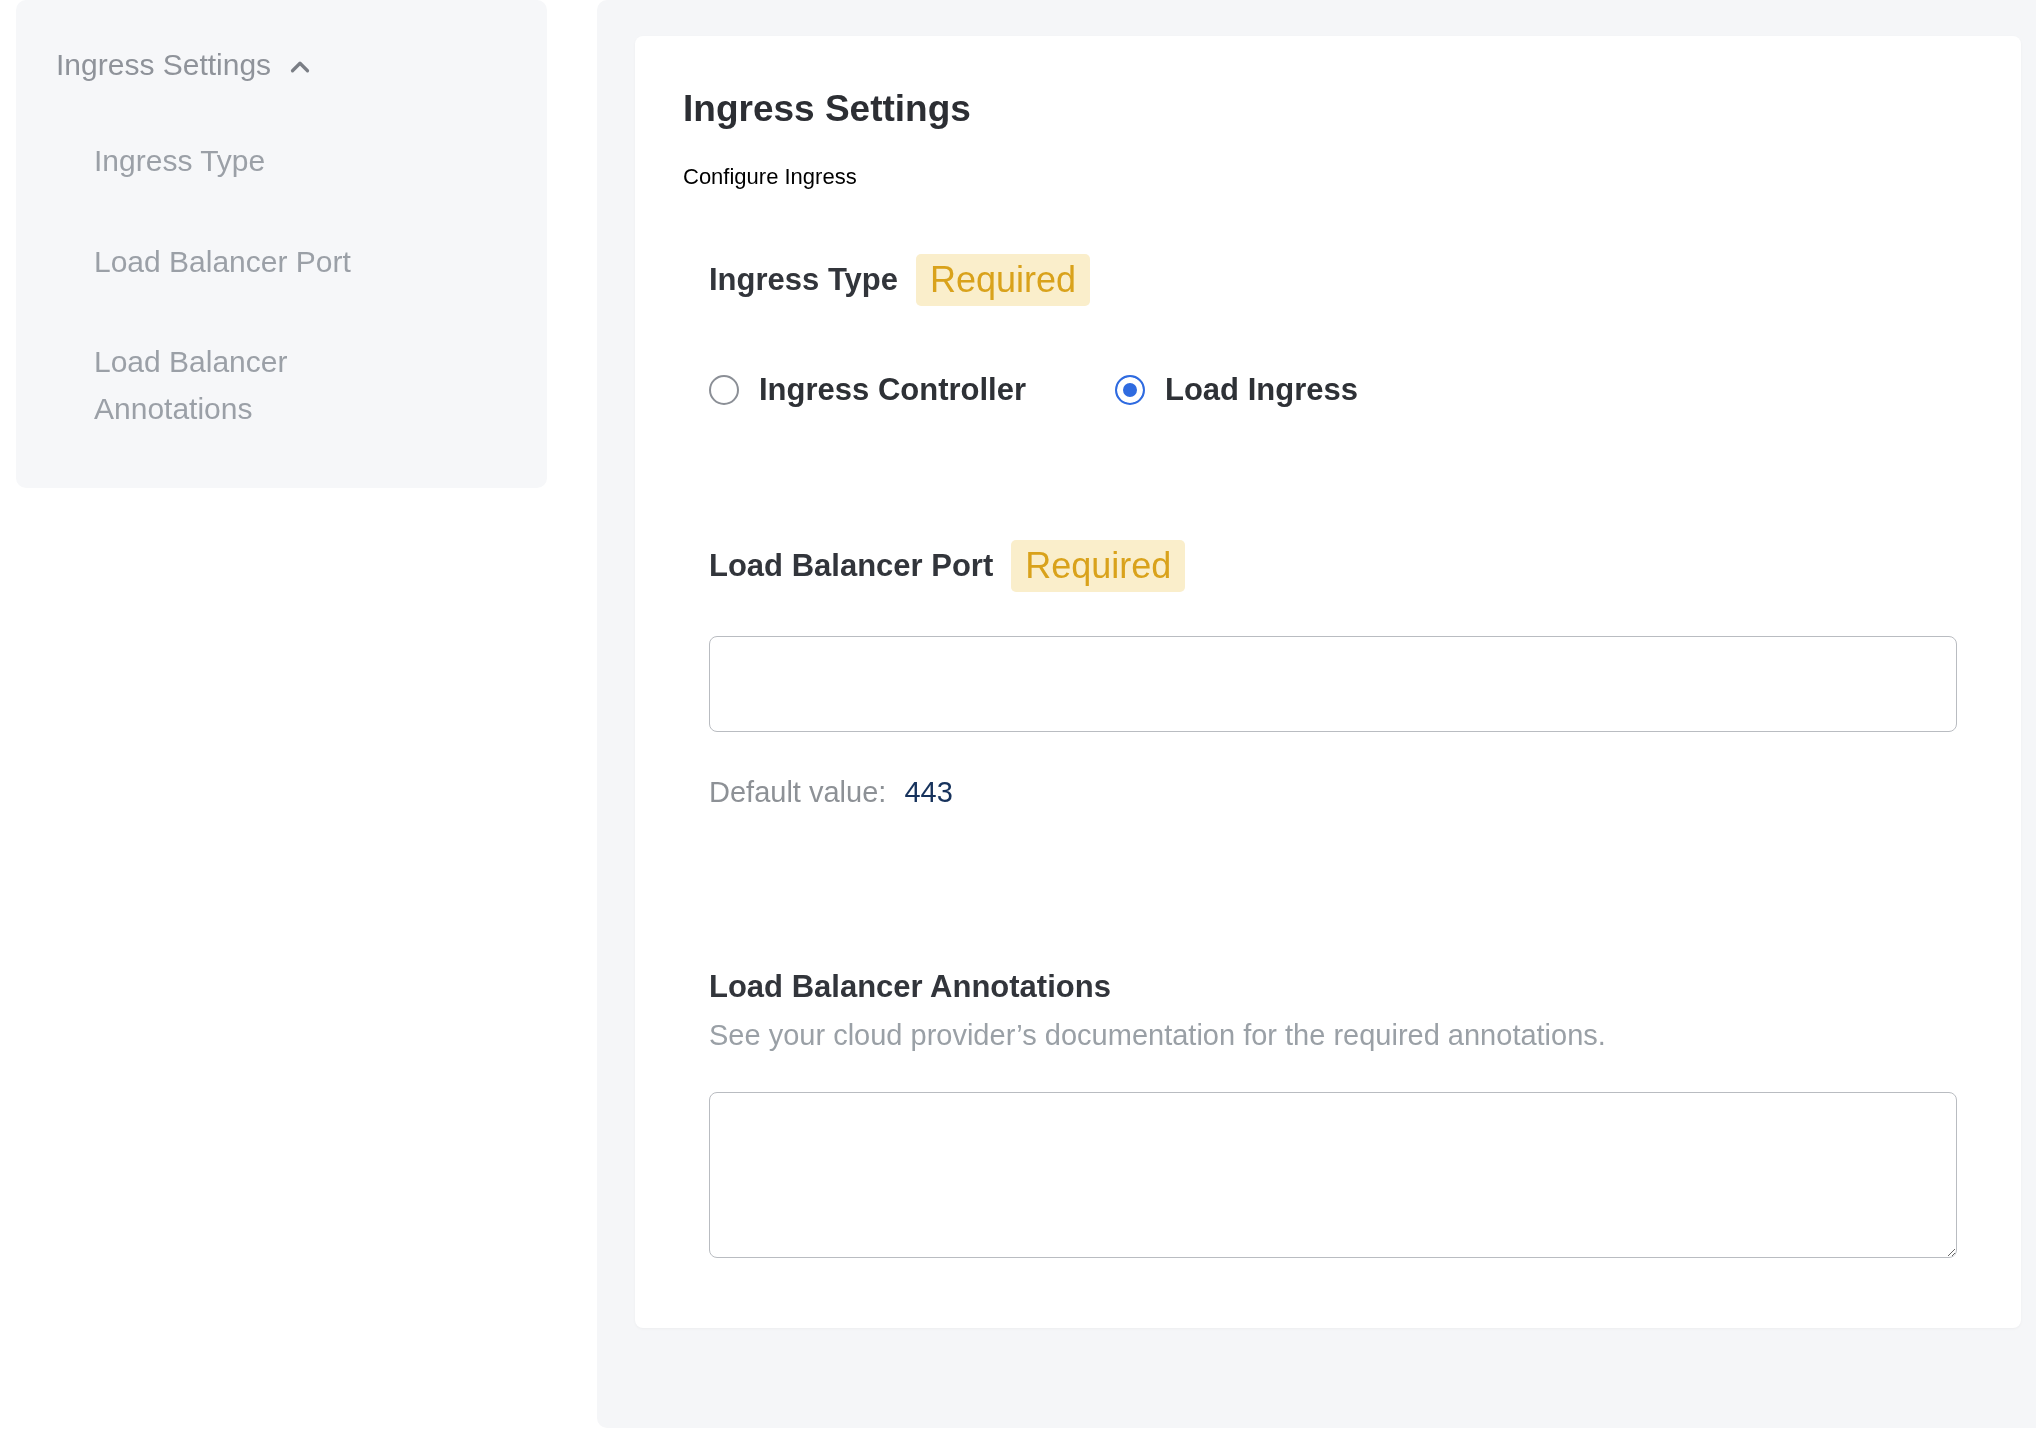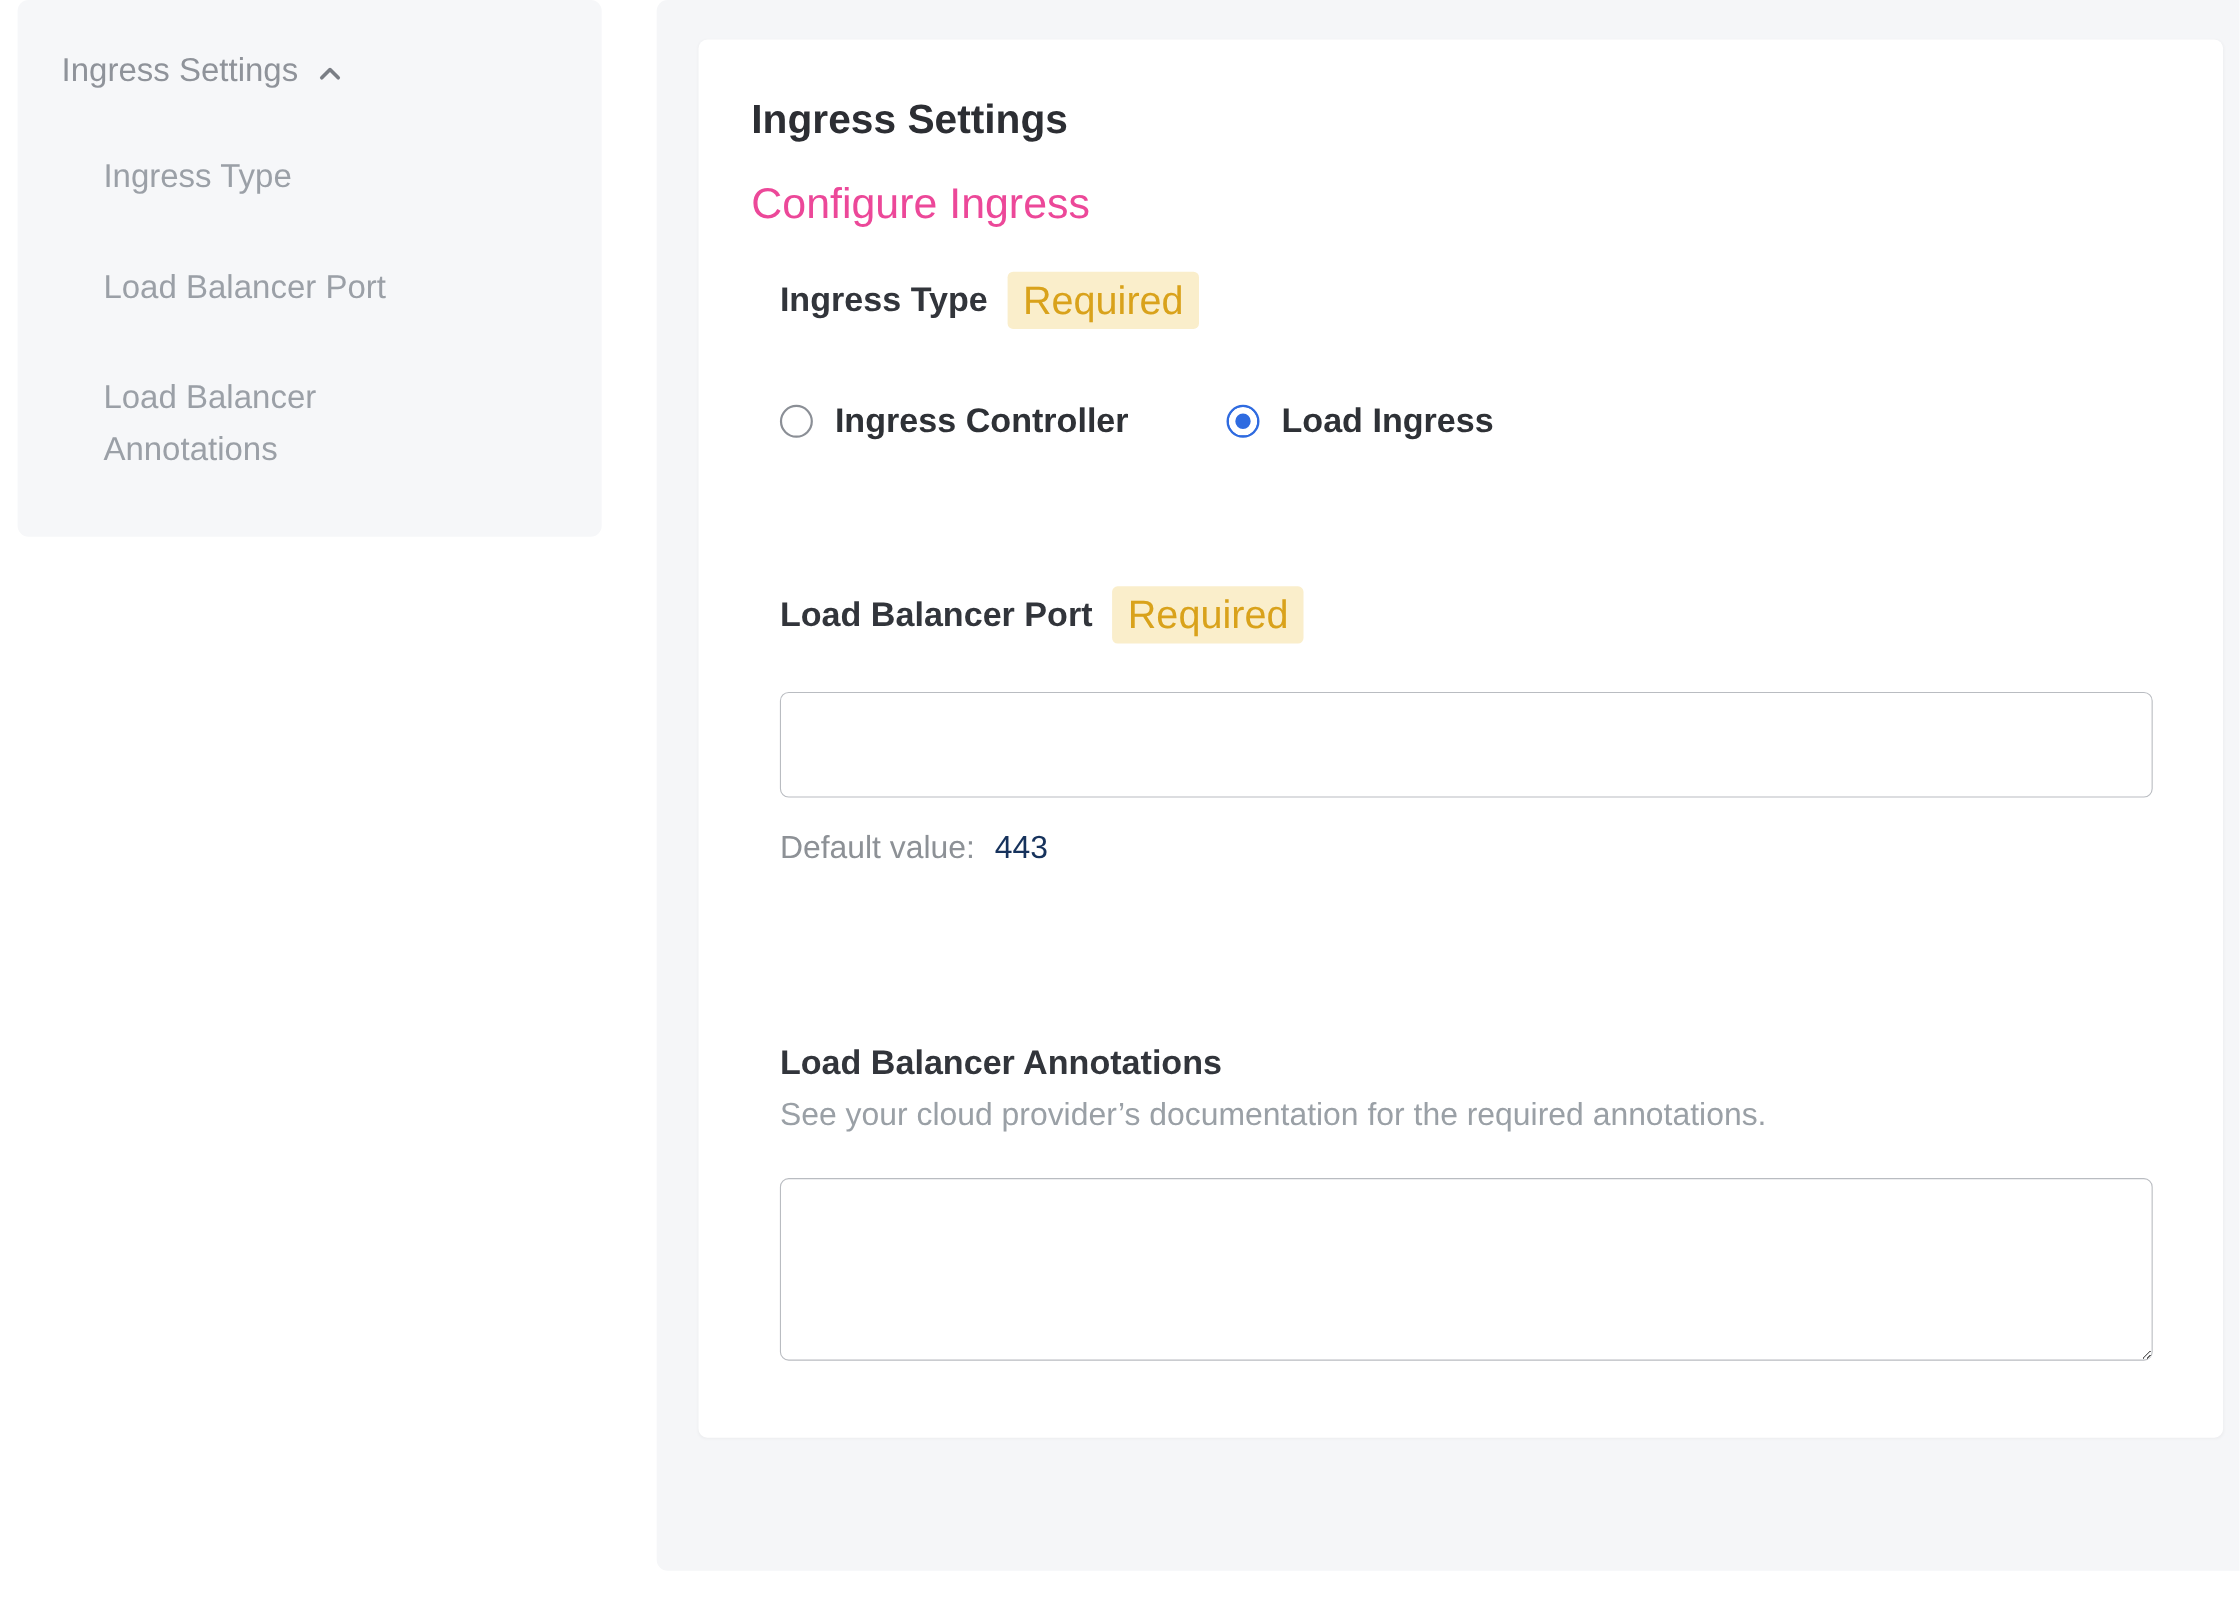--- a/index.html
+++ b/index.html
@@ -61,23 +61,23 @@
     box-shadow: 0 1px 3px rgba(0,0,0,0.04);
     padding: 52px 64px 70px 48px;
   }
   .card-title {
     font-size: 37px;
     font-weight: 700;
     color: #2c2e33;
     margin-bottom: 34px;
   }
   .card-subtitle {
-    font-size: 39px;
-    color: #ec4899;
-    margin-bottom: 39px;
+    font-size: 22px;
+    color: #000000;
+    margin-bottom: 64px;
   }
   .field {
     padding-left: 26px;
   }
   .field-label-row {
     display: flex;
     align-items: center;
     gap: 18px;
     margin-bottom: 14px;
   }
@@ -141,21 +141,21 @@
     margin-top: 44px;
     border: 1px solid #b9bcc1;
     border-radius: 8px;
     background: #ffffff;
     font-size: 30px;
     padding: 0 24px;
     color: #2e3136;
     outline: none;
   }
   .default-row {
-    margin-top: 30px;
+    margin-top: 44px;
     font-size: 29px;
   }
   .default-label { color: #8d9196; }
   .default-value { color: #16325c; font-weight: 500; margin-left: 10px; }
 
   .textarea-input {
     display: block;
     width: 1248px;
     height: 166px;
     margin-top: 40px;

